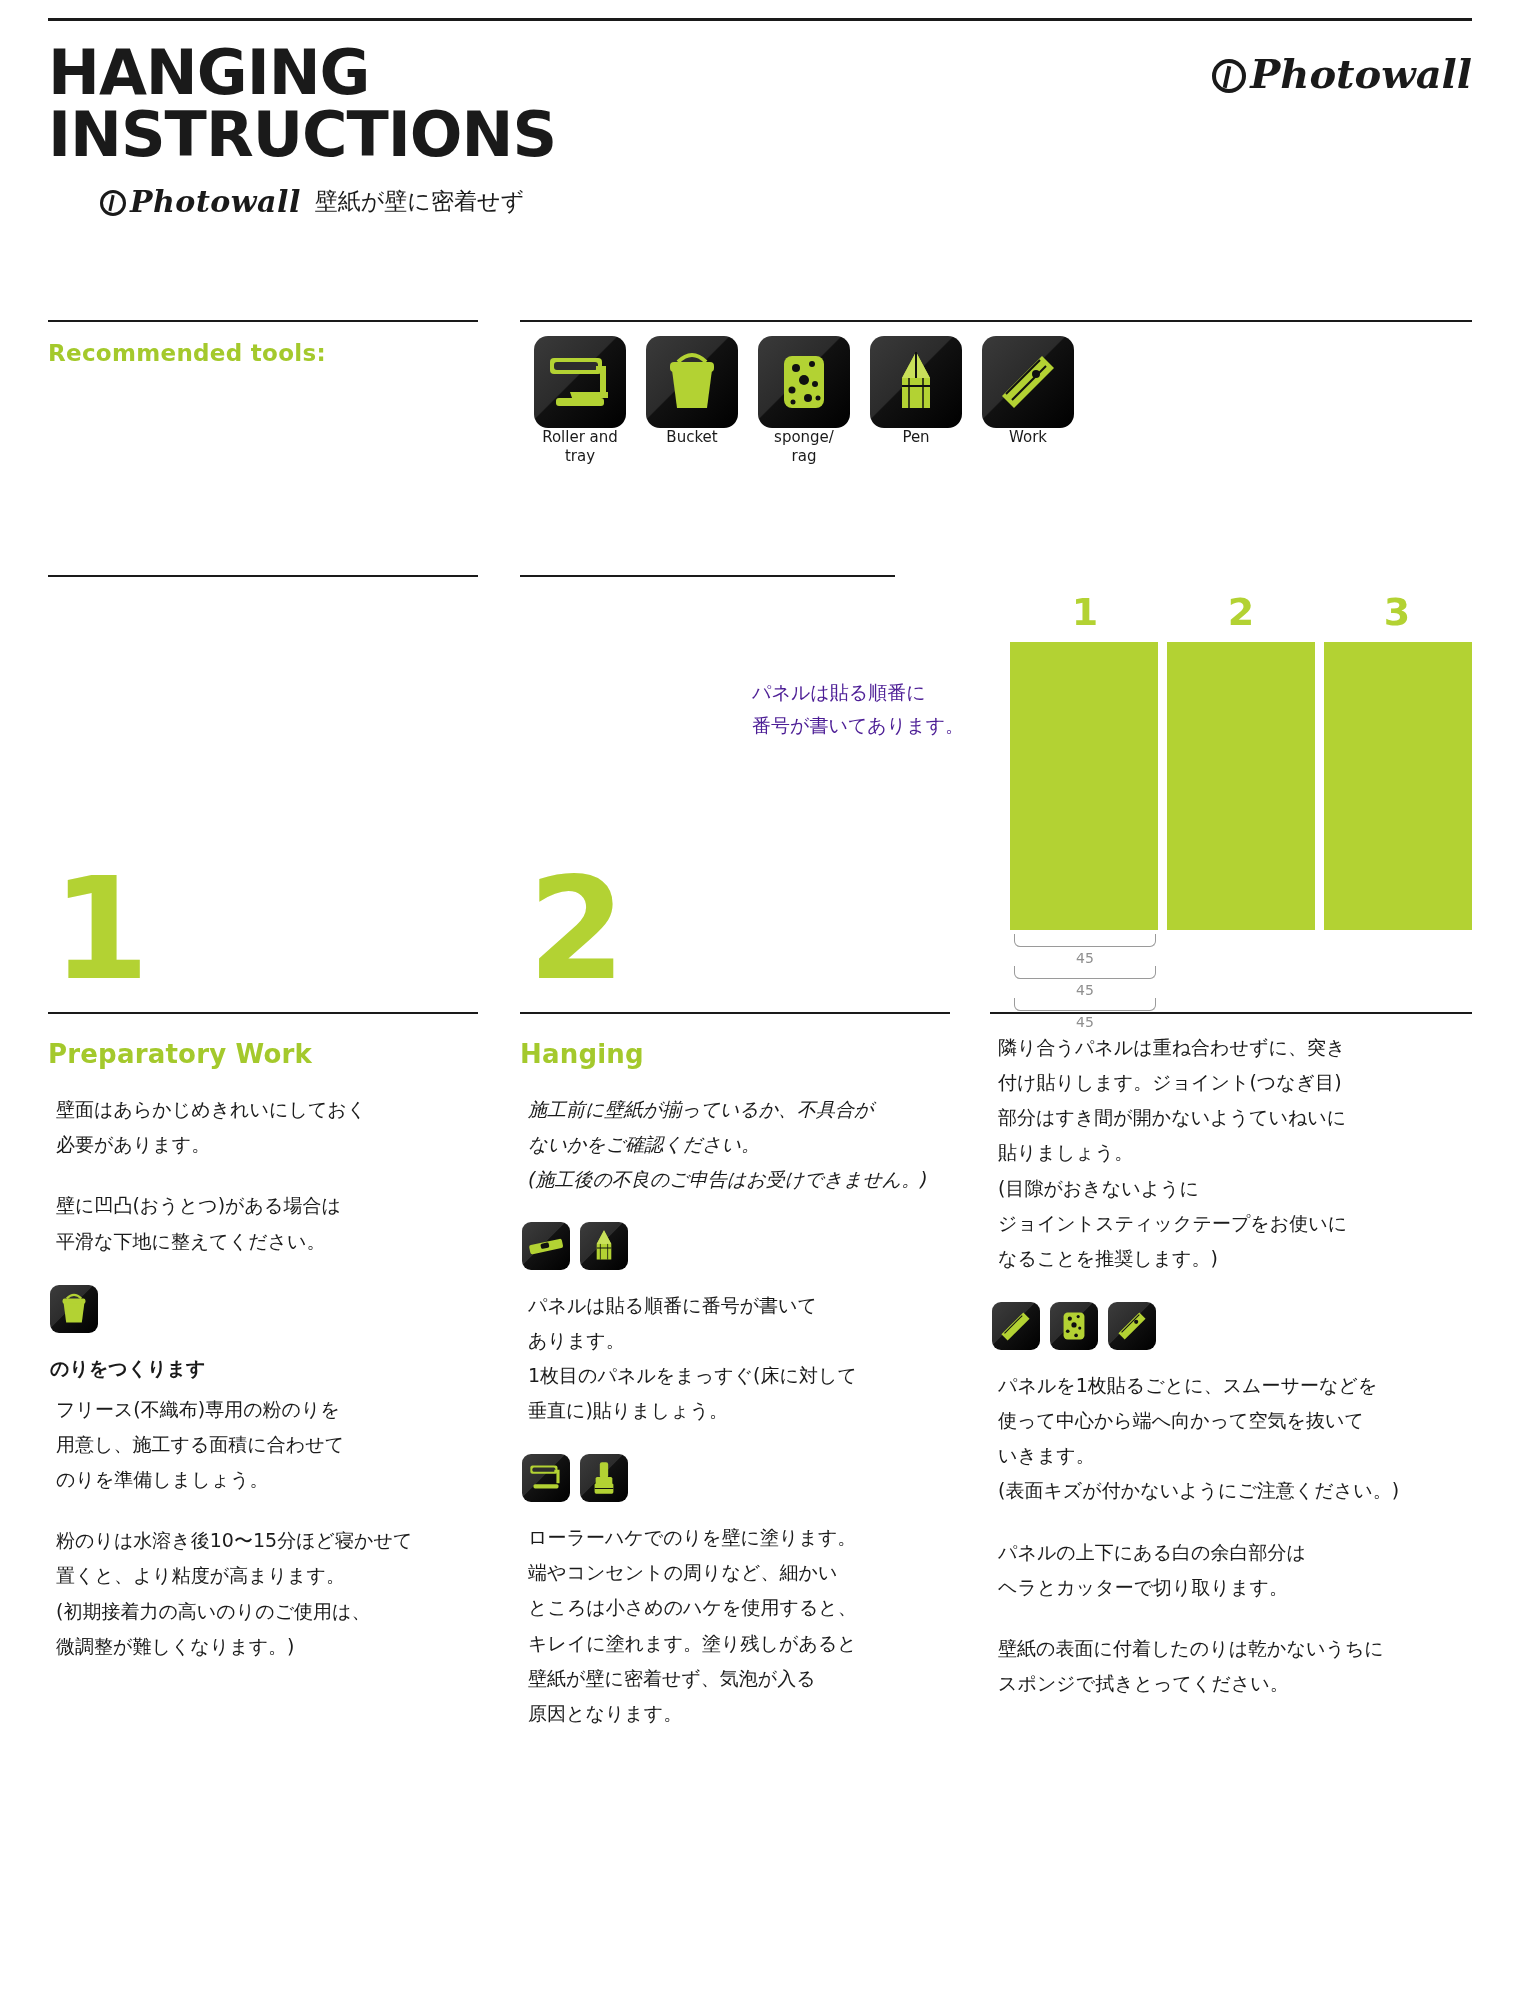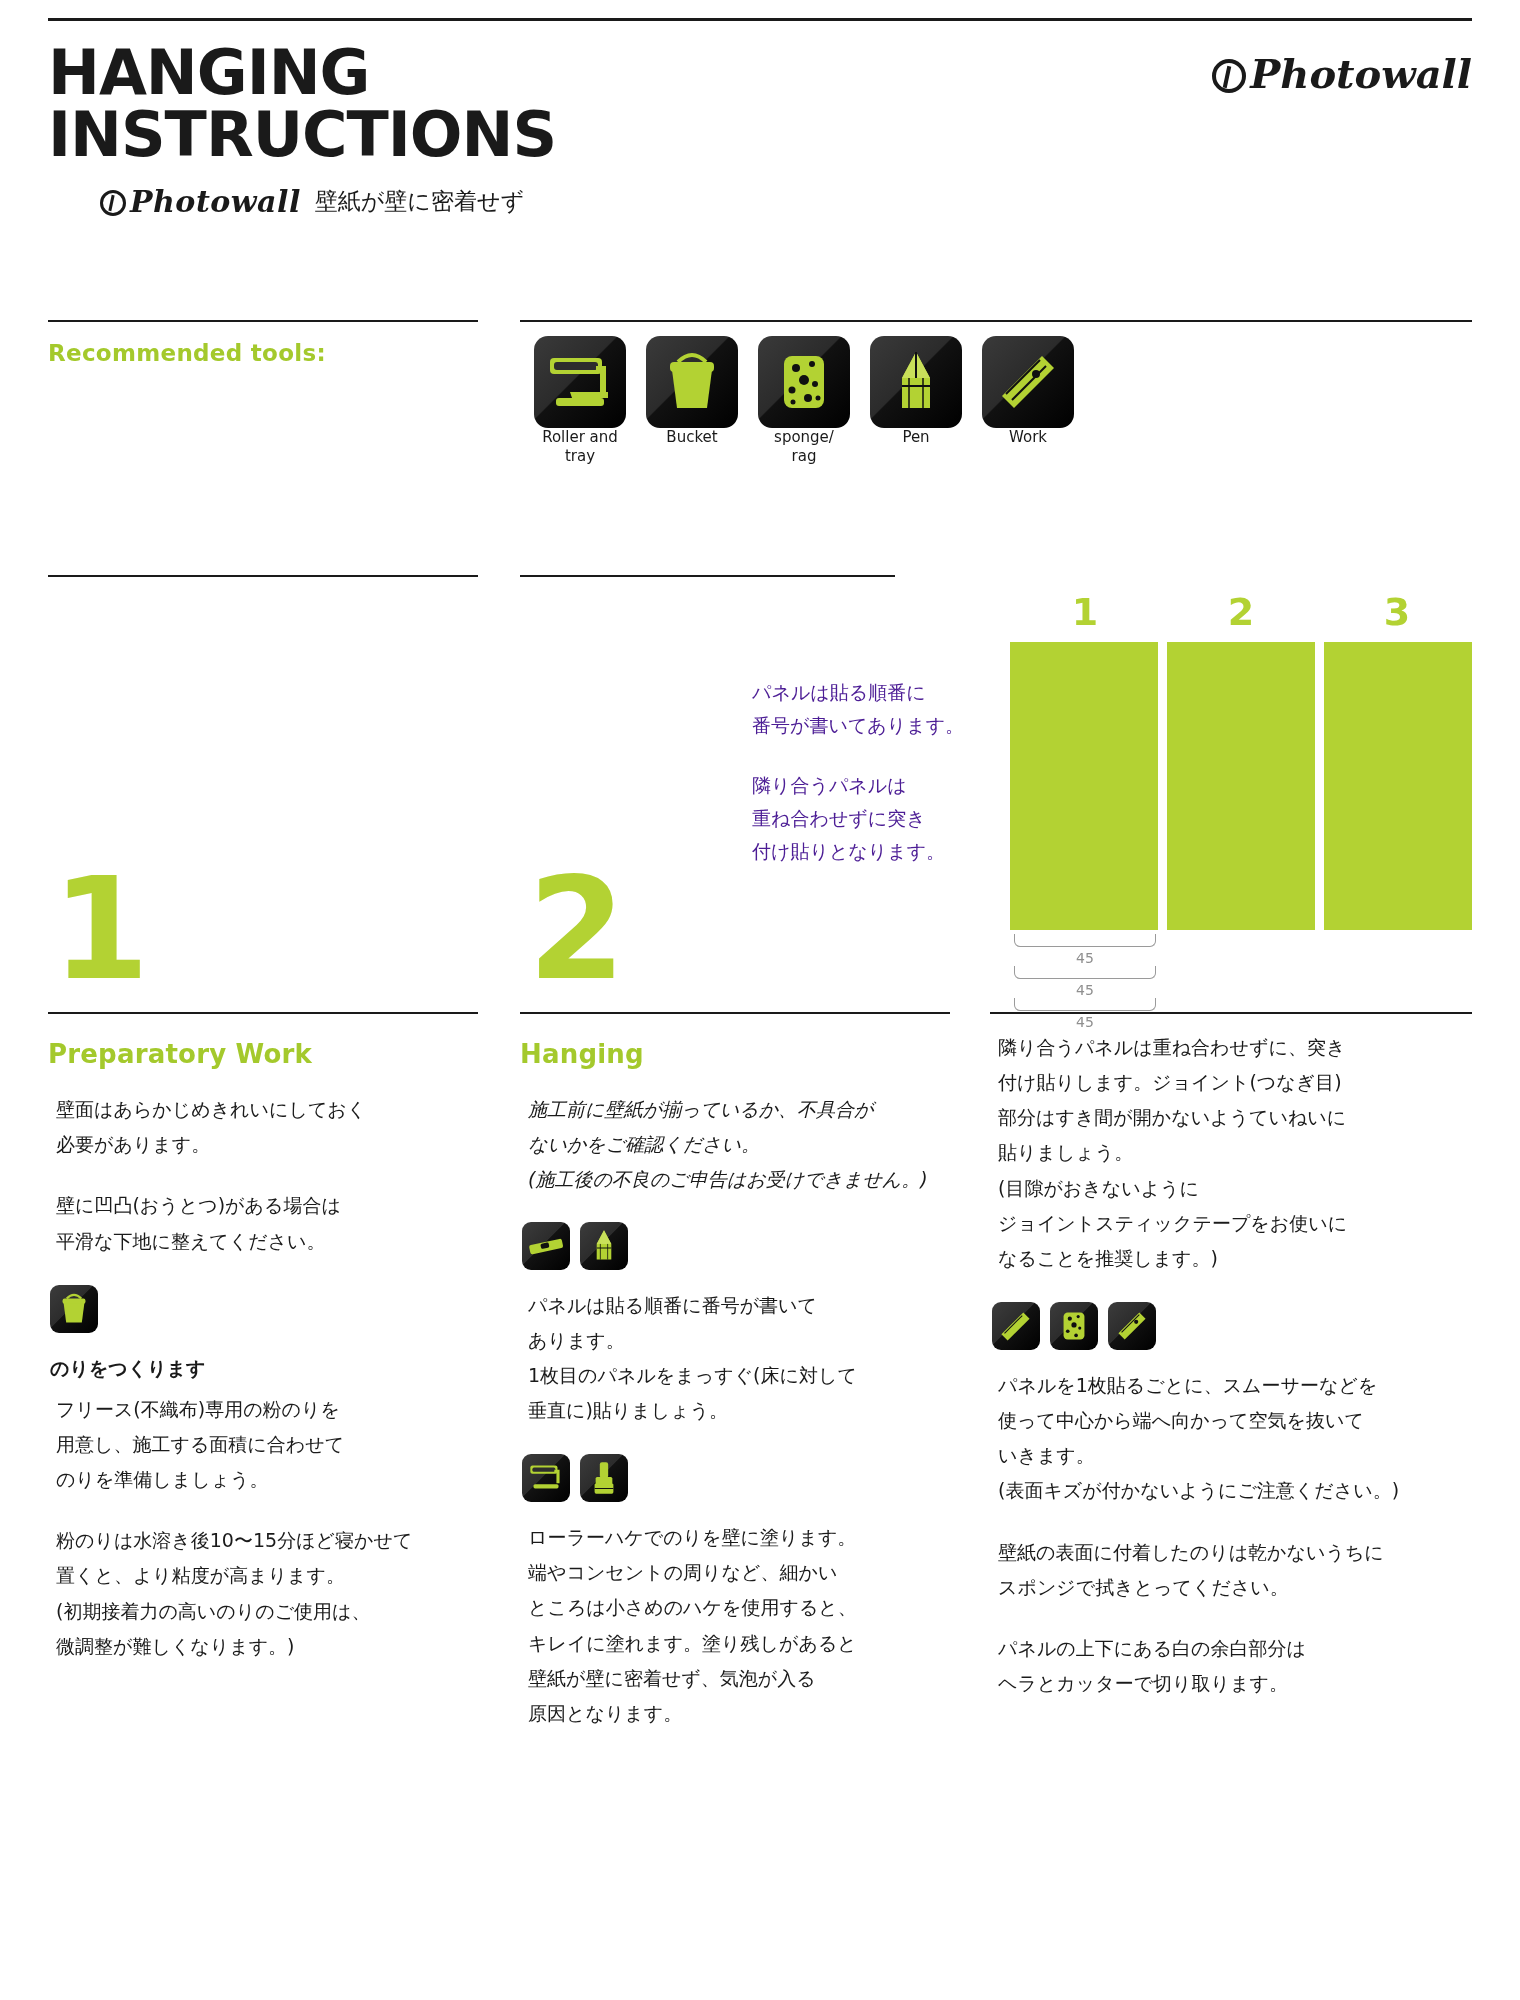--- a/index.html
+++ b/index.html
@@ -385,23 +385,20 @@
   <div class="rule rule-mid-left"></div>
   <div class="rule rule-mid-mid"></div>
 
   <div class="bignum bignum-1">1</div>
   <div class="bignum bignum-2">2</div>
 
   <div class="panel-note">
     <div style="white-space:pre-line">パネルは貼る順番に
 番号が書いてあります。</div>
     <div style="height:26px"></div>
-    <div style="white-space:pre-line">隣り合うパネルは
-重ね合わせずに突き
-付け貼りとなります。</div>
   </div>
 
   <div class="panels">
     <div class="panel-numbers">
       <span>1</span>
       <span>2</span>
       <span>3</span>
     </div>
     <div class="panel-row">
       <div class="panel"></div>
@@ -534,19 +531,19 @@
           <path d="M26 58 l34 -34" stroke="#101010" stroke-width="2"></path>
           <circle cx="54" cy="38" r="4" fill="#101010"></circle>
         </svg>
       </div>
     </div>
 
     <p class="para" style="white-space:pre-line">パネルを1枚貼るごとに、スムーサーなどを
 使って中心から端へ向かって空気を抜いて
 いきます。
 (表面キズが付かないようにご注意ください。)</p>
+    <p class="para" style="white-space:pre-line">パネルの上下にある白の余白部分は
+ヘラとカッターで切り取ります。</p>
     <p class="para" style="white-space:pre-line">壁紙の表面に付着したのりは乾かないうちに
 スポンジで拭きとってください。</p>
-    <p class="para" style="white-space:pre-line">パネルの上下にある白の余白部分は
-ヘラとカッターで切り取ります。</p>
   </div>
 
 </div>
 
 </body></html>

